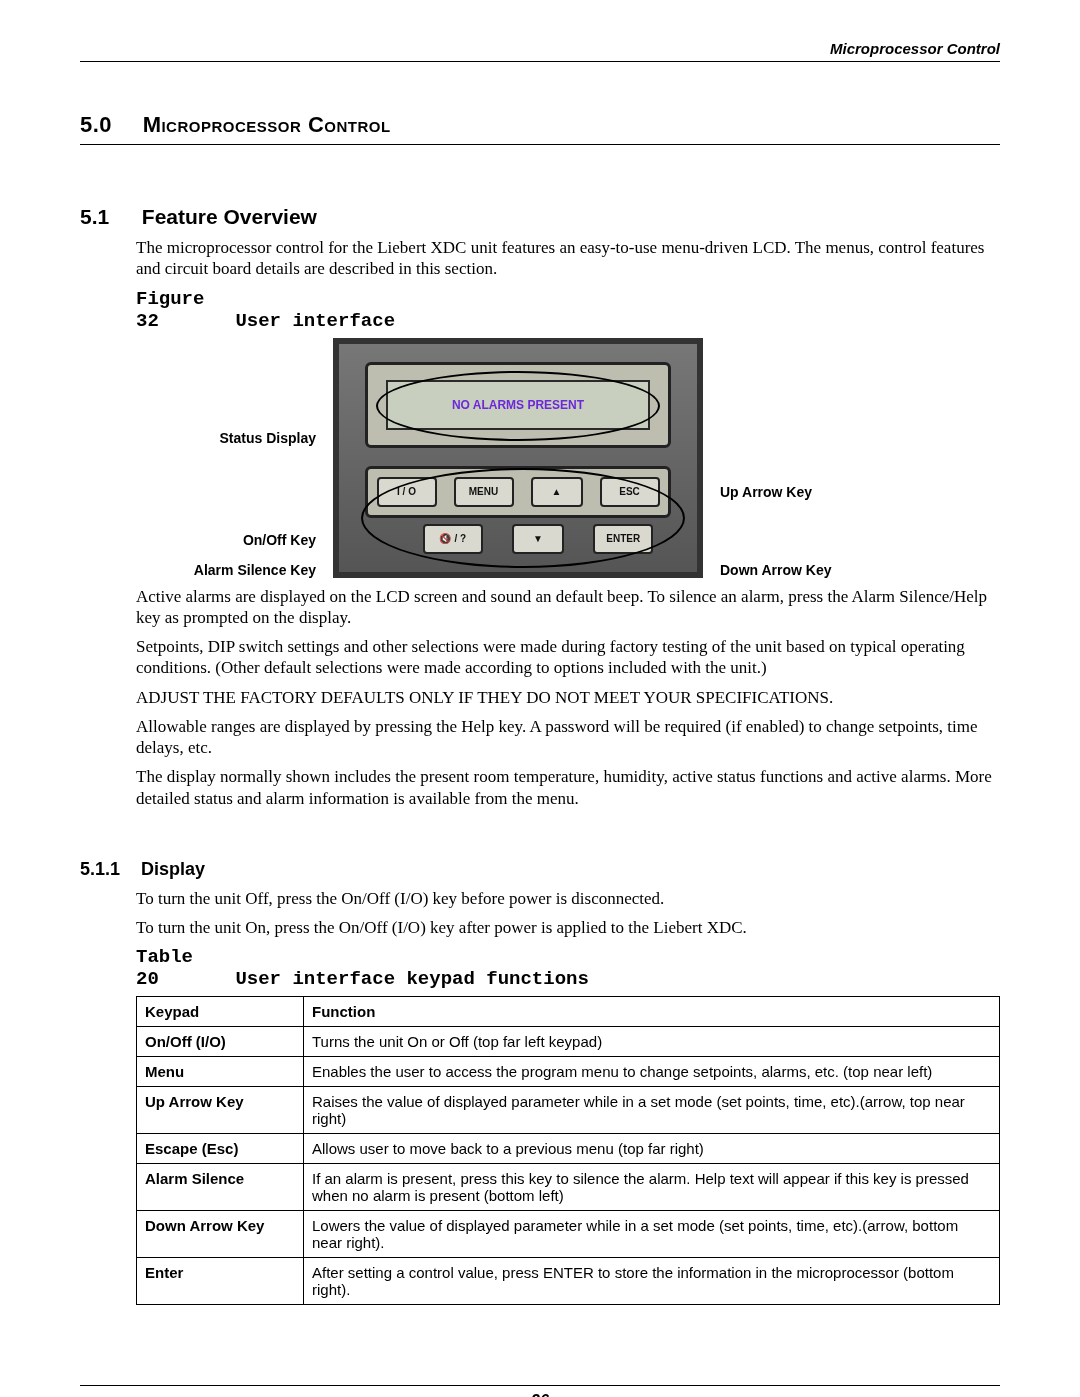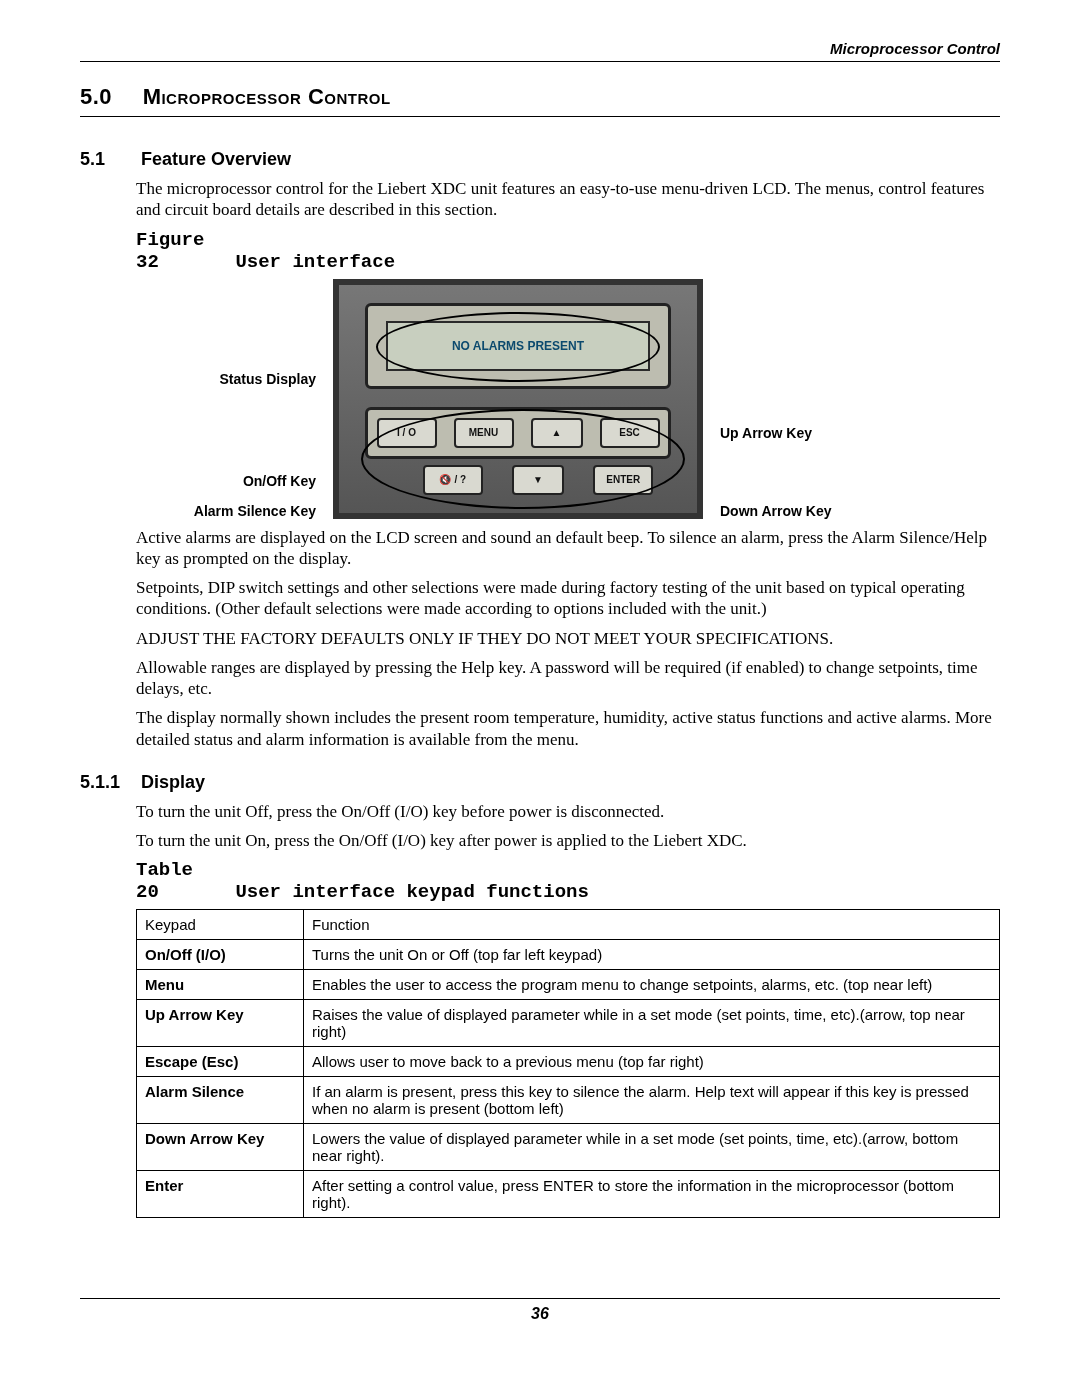--- a/index.html
+++ b/index.html
@@ -26,33 +26,34 @@
   .rule {
     border: 0;
     border-top: 1px solid #000;
     margin: 0;
   }
   .sec-num {
     display: inline-block;
     width: 56px;
     font-weight: bold;
     font-family: Arial, Helvetica, sans-serif;
+    margin-top: 28px;
   }
   h1.section {
     font-size: 22px;
     font-family: Arial, Helvetica, sans-serif;
     font-weight: bold;
     margin: 22px 0 6px 0;
     letter-spacing: 0.5px;
   }
   h1.section .title-text {
     font-variant: small-caps;
   }
   h2.subsection {
-    font-size: 18px;
+    font-size: 21px;
     font-family: Arial, Helvetica, sans-serif;
     font-weight: bold;
     margin: 32px 0 8px 0;
   }
   h3.subsubsection {
     font-size: 18px;
     font-family: Arial, Helvetica, sans-serif;
     font-weight: bold;
     margin: 22px 0 6px 0;
   }
@@ -121,21 +122,21 @@
     width: 260px;
     height: 46px;
     background: #c8cfbf;
     border: 2px solid #2a2a2a;
     display: flex;
     align-items: center;
     justify-content: center;
     font-family: Arial, Helvetica, sans-serif;
     font-size: 12px;
     font-weight: bold;
-    color: #0c4a6e;
+    color: #6d28d9;
   }
   .device .btnrow {
     margin-top: 18px;
     width: 300px;
     height: 46px;
     background: #bdbdb0;
     border: 3px solid #222;
     border-radius: 6px;
     display: flex;
     align-items: center;
@@ -174,21 +175,21 @@
     font-family: Arial, Helvetica, sans-serif;
     font-size: 15px;
   }
   table.keypad th, table.keypad td {
     border: 1px solid #000;
     padding: 6px 8px;
     vertical-align: top;
     text-align: left;
   }
   table.keypad th {
-    font-weight: normal;
+    font-weight: bold;
     background: #fff;
   }
   table.keypad td.k {
     font-weight: bold;
     width: 150px;
   }
   .footer {
     margin-top: 80px;
   }
   .page-num {

